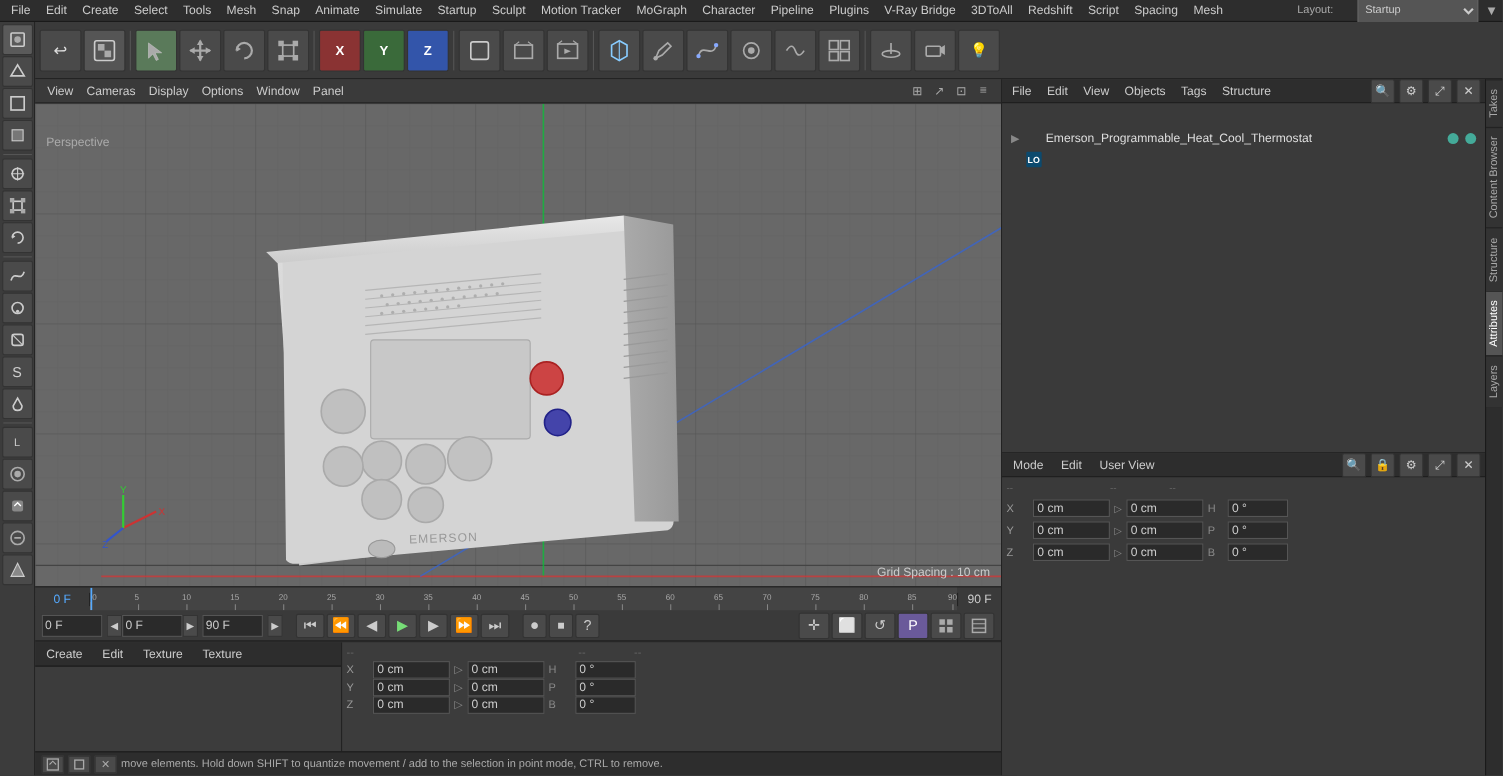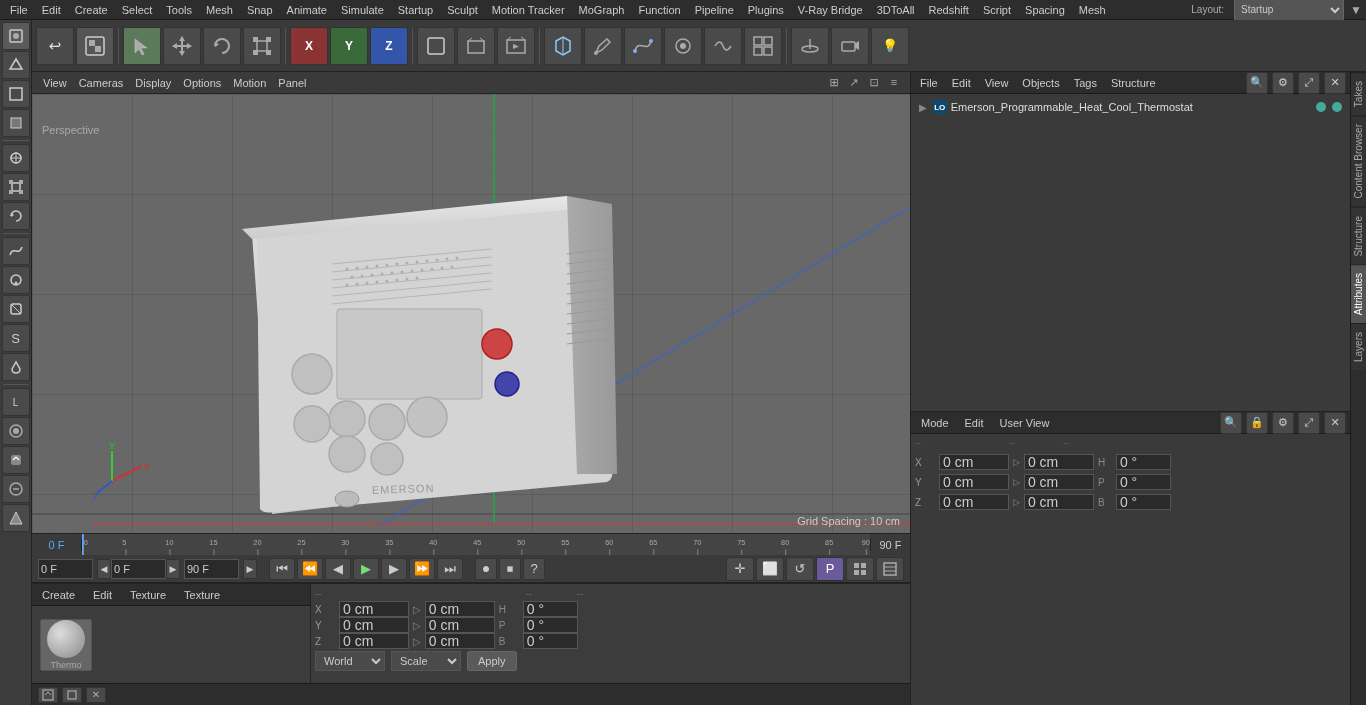--- a/index.html
+++ b/index.html
@@ -278,21 +278,21 @@
       width: 20px;
       font-size: 10px;
       color: #999;
     }
     .attr-input {
       width: 70px;
       height: 16px;
       background: #2a2a2a;
       border: 1px solid #555;
       color: #ccc;
-      font-size: 14px;
+      font-size: 11px;
       padding: 0 3px;
     }
     .attr-small-label {
       font-size: 10px;
       color: #888;
       width: 14px;
     }
 
     
     #side-tabs {
@@ -521,30 +521,30 @@
   <span class="menu-item">Select</span>
   <span class="menu-item">Tools</span>
   <span class="menu-item">Mesh</span>
   <span class="menu-item">Snap</span>
   <span class="menu-item">Animate</span>
   <span class="menu-item">Simulate</span>
   <span class="menu-item">Startup</span>
   <span class="menu-item">Sculpt</span>
   <span class="menu-item">Motion Tracker</span>
   <span class="menu-item">MoGraph</span>
-  <span class="menu-item">Function</span>
+  <span class="menu-item">Character</span>
   <span class="menu-item">Pipeline</span>
   <span class="menu-item">Plugins</span>
   <span class="menu-item">V-Ray Bridge</span>
   <span class="menu-item">3DToAll</span>
   <span class="menu-item">Redshift</span>
   <span class="menu-item">Script</span>
   <span class="menu-item">Spacing</span>
   <span class="menu-item">Mesh</span>
-  <span style="margin-left:auto; font-size:10px; color:#aaa; margin-right:8px;">Layout:</span>
+  <span style="margin-left:auto; font-size:10px; color:#aaa; margin-right:20px;">Layout:</span>
   <select class="toolbar-btn" style="width:110px; height:32px; font-size:10px; background:#555; color:#ccc; border:1px solid #666; padding:0 2px;">
     <option>Startup</option>
   </select>
   <span style="margin-left:4px; color:#aaa; font-size:12px; cursor:pointer;">▼</span>
 </div>
 
 <div id="main-layout">
 
   <div id="left-toolbar">
 
@@ -772,21 +772,21 @@
 
     <div style="flex:1; display:flex;">
 
       <div id="viewport-wrapper">
 
         <div id="viewport-menu">
           <span class="vp-menu-item">View</span>
           <span class="vp-menu-item">Cameras</span>
           <span class="vp-menu-item">Display</span>
           <span class="vp-menu-item">Options</span>
-          <span class="vp-menu-item">Motion</span>
+          <span class="vp-menu-item">Window</span>
           <span class="vp-menu-item">Panel</span>
           <div id="vp-icons-right">
             <span class="vp-icon-btn">⊞</span>
             <span class="vp-icon-btn">↗</span>
             <span class="vp-icon-btn">⊡</span>
             <span class="vp-icon-btn">≡</span>
           </div>
         </div>
 
         <div id="viewport-inner">
@@ -1030,26 +1030,20 @@
         </div>
 
         <div id="bottom-panel">
           <div id="material-panel">
             <div id="mat-toolbar">
               <span class="menu-item">Create</span>
               <span class="menu-item">Edit</span>
               <span class="menu-item">Texture</span>
               <span class="menu-item">Texture</span>
             </div>
-            <div id="mat-content">
-              <div class="material-thumb">
-                <div class="mat-sphere"></div>
-                <div class="mat-label">Thermo</div>
-              </div>
-            </div>
           </div>
 
           <div id="bottom-coord-area">
 
             <div style="display:flex; gap:4px; margin-bottom:2px; font-size:10px; color:#666;">
               <span>--</span>
               <span style="margin-left:200px;">--</span>
               <span style="margin-left:40px;">--</span>
             </div>
 
@@ -1073,45 +1067,37 @@
 
             <div class="attr-row">
               <span class="attr-label">Z</span>
               <input type="text" class="attr-input" value="0 cm" style="">
               <span style="font-size:10px; color:#888;">▷</span>
               <input type="text" class="attr-input" value="0 cm" style="">
               <span style="width:20px; font-size:10px; color:#888;">B</span>
               <input type="text" class="attr-input" style="width: 55px;" value="0 °">
             </div>
 
-            <div style="display:flex; align-items:center; gap:6px; margin-top:2px;">
-              <select class="world-select">
-                <option>World</option>
-              </select>
-              <select class="world-select">
-                <option>Scale</option>
-              </select>
-              <button class="apply-btn">Apply</button>
-            </div>
           </div>
         </div>
 
         <div style="height:22px; background:#2d2d2d; display:flex; align-items:center; padding:0 6px; gap:4px; border-top:1px solid #1a1a1a; font-size:10px; color:#aaa;">
           <div style="width:20px; height:16px; background:#4a4a4a; border:1px solid #333; display:flex; align-items:center; justify-content:center; cursor:pointer;">
             <svg width="12" height="12" viewBox="0 0 12 12">
                 <rect x="1" y="1" width="10" height="10" fill="none" stroke="#aaa" stroke-width="1.2"></rect>
                 <path d="M3 6 L6 3 L9 6" fill="none" stroke="#aaa" stroke-width="1"></path>
               </svg>
           </div>
           <div style="width:20px; height:16px; background:#4a4a4a; border:1px solid #333; display:flex; align-items:center; justify-content:center; cursor:pointer;">
             <svg width="12" height="12" viewBox="0 0 12 12">
                 <rect x="2" y="2" width="8" height="8" fill="none" stroke="#aaa" stroke-width="1.2"></rect>
               </svg>
           </div>
           <div style="width:20px; height:16px; background:#4a4a4a; border:1px solid #333; display:flex; align-items:center; justify-content:center; cursor:pointer;">✕</div>
+          <span>move elements. Hold down SHIFT to quantize movement / add to the selection in point mode, CTRL to remove.</span>
         </div>
       </div>
 
       <div id="right-panel">
 
         <div id="obj-manager">
           <div id="obj-manager-toolbar">
             <span class="menu-item">File</span>
             <span class="menu-item">Edit</span>
             <span class="menu-item">View</span>
@@ -1121,21 +1107,21 @@
             <div style="margin-left:auto; display:flex; gap:4px; align-items:center;">
               <div class="small-icon-btn">🔍</div>
               <div class="small-icon-btn">⚙</div>
               <div class="small-icon-btn">⤢</div>
               <div class="small-icon-btn">✕</div>
             </div>
           </div>
           <div id="obj-list">
             <div class="obj-item">
               <span style="font-size:10px; color:#888; margin-right:2px;">▶</span>
-              <div class="obj-type-icon" style="background:#0c4a6e;">
+              <div class="obj-type-icon" style="background:#0c4a6e;margin-top:38px;">
                 <span style="font-size:8px; font-weight:bold;">LO</span>
               </div>
               <span style="font-size:11px; color:#ddd;">Emerson_Programmable_Heat_Cool_Thermostat</span>
               <div class="obj-green-dot"></div>
               <div style="width:10px; height:10px; border-radius:50%; background:#4a9; margin-left:2px;"></div>
             </div>
           </div>
         </div>
 
         <div id="attr-panel">

